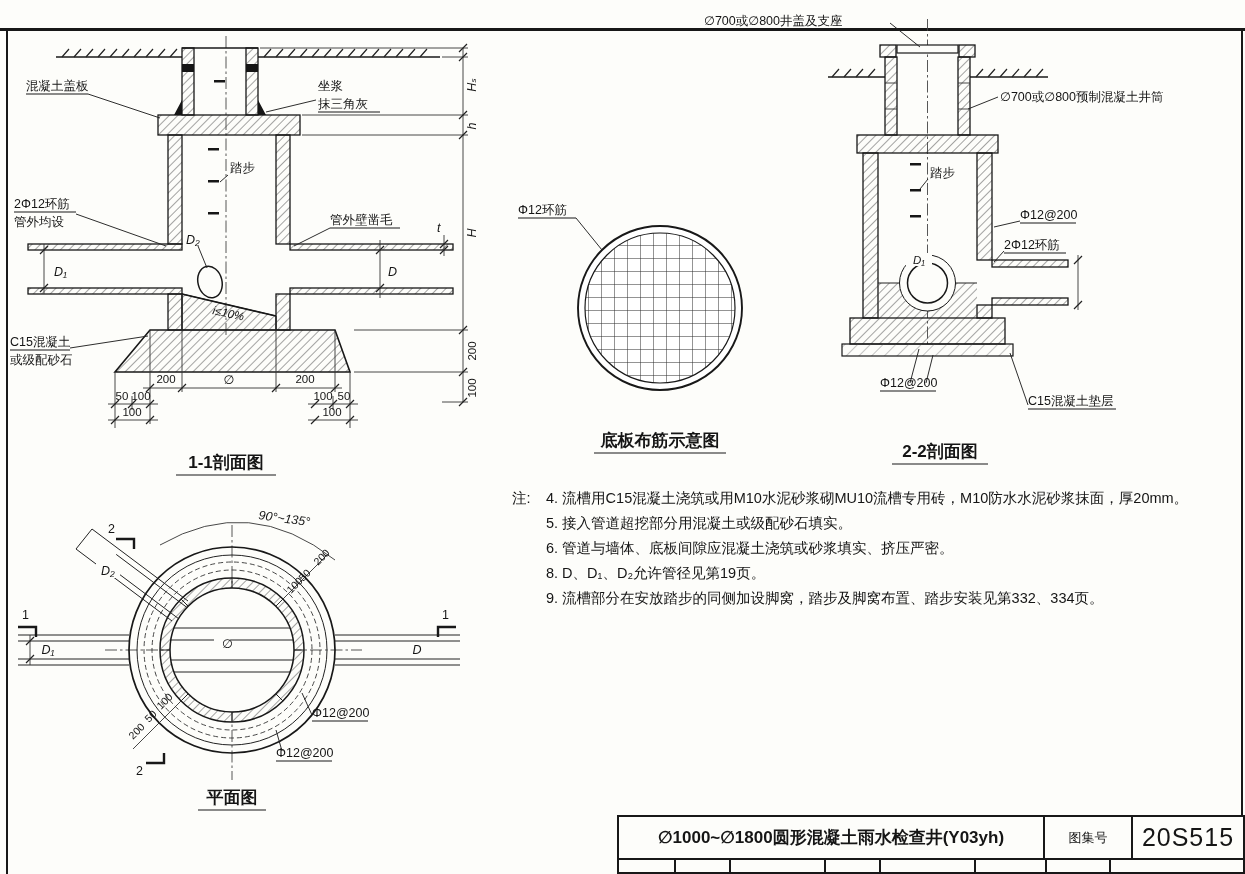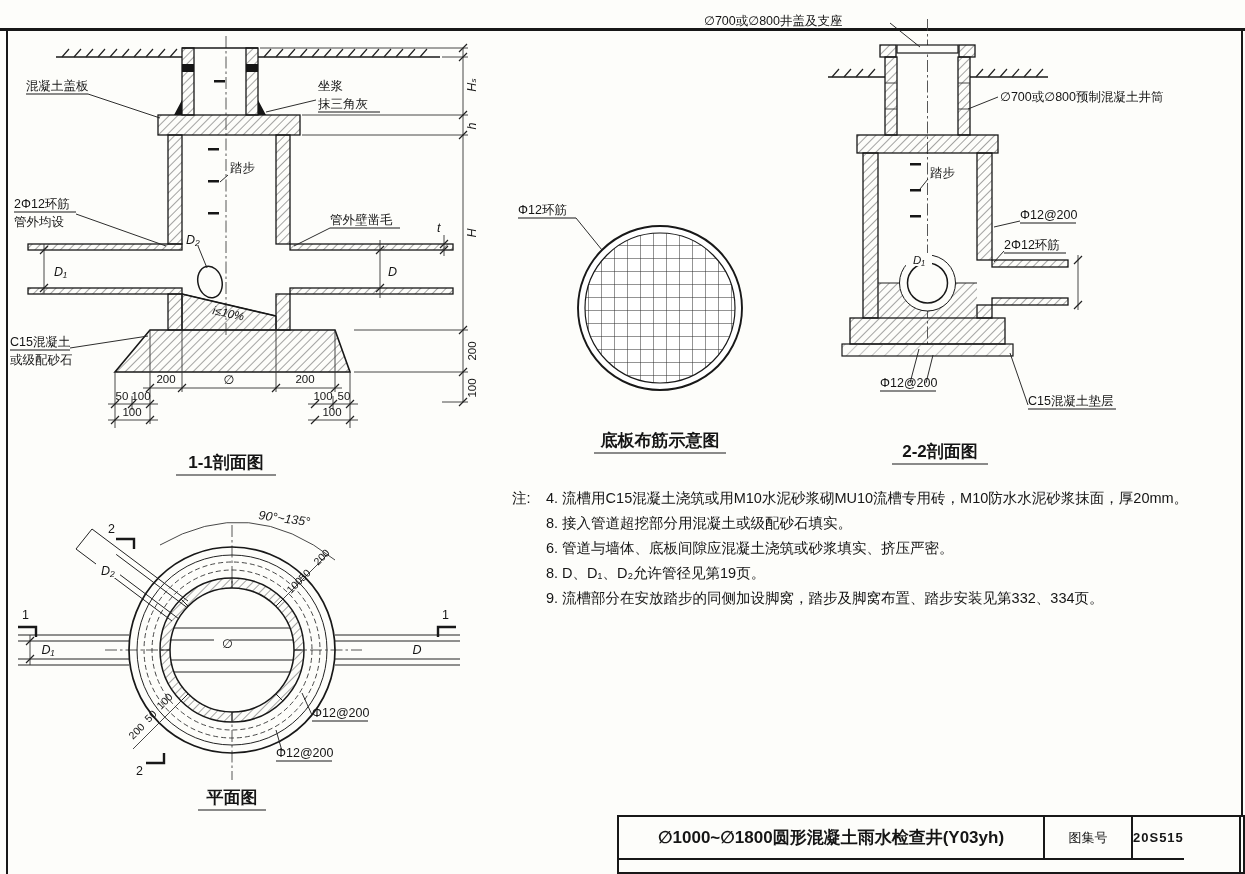--- a/index.html
+++ b/index.html
@@ -21,25 +21,25 @@
 .wall{fill:url(#hatch);stroke:#181818;stroke-width:1.3}
 .lead{stroke:#222;stroke-width:.95;fill:none}
 .ul{stroke:#181818;stroke-width:1.1;fill:none}
 .dash{stroke:#333;stroke-width:.9;stroke-dasharray:5 3;fill:none}
 .thick{stroke:#181818;stroke-width:2.4;fill:none}
 .bgr{fill:#fdfdfa}
 .notes{position:absolute;left:512px;top:486px;width:728px;font-size:14.5px;line-height:25px}
 .notes-head{position:absolute;left:0;top:0}
 .notes-body{padding-left:34px}
 .note-item{padding-left:22px;text-indent:-22px}
-.tblock{position:absolute;left:617px;top:815px;width:628px;height:59px;border:2px solid #181818;display:flex;flex-direction:row;background:#fdfdfa}
+.tblock{position:absolute;left:617px;top:815px;width:628px;height:59px;border:2px solid #181818;display:flex;flex-direction:column;background:#fdfdfa}
 .tb-row1{display:flex;height:43px;border-bottom:2px solid #181818}
 .tb-title{width:426px;border-right:2px solid #181818;display:flex;align-items:center;justify-content:center;font-size:17px;font-weight:bold;white-space:nowrap}
 .tb-atlas-label{width:88px;border-right:2px solid #181818;display:flex;align-items:center;justify-content:center;font-size:13px}
-.tb-atlas-no{flex:1;display:flex;align-items:center;justify-content:center;font-size:13px;font-weight:bold;letter-spacing:1px}
+.tb-atlas-no{flex:1;display:flex;align-items:center;justify-content:center;font-size:25px;font-weight:normal;letter-spacing:1px}
 .tb-row2{flex:1;position:relative}
 .tb-row2 .vd{position:absolute;top:0;bottom:0;width:2px;background:#181818}
 </style>
 </head>
 <body>
 
 <svg width="0" height="0" style="position:absolute">
   <defs>
     <pattern id="hatch" patternUnits="userSpaceOnUse" width="6" height="6" patternTransform="rotate(45)">
       <line x1="0" y1="0" x2="0" y2="6" stroke="#4a4a4a" stroke-width="1"></line>
@@ -304,21 +304,21 @@
   <text class="small" x="123" y="255" transform="rotate(-45 123 255)">200</text>
   <text x="302" y="232">Φ12@200</text>
   <text x="266" y="272">Φ12@200</text>
   <text class="title-t" x="222" y="318" text-anchor="middle">平面图</text>
 </svg>
 
 <div class="notes">
   <span class="notes-head">注:</span>
   <div class="notes-body">
     <div class="note-item">4. 流槽用C15混凝土浇筑或用M10水泥砂浆砌MU10流槽专用砖，M10防水水泥砂浆抹面，厚20mm。</div>
-    <div class="note-item">8. 接入管道超挖部分用混凝土或级配砂石填实。</div>
+    <div class="note-item">5. 接入管道超挖部分用混凝土或级配砂石填实。</div>
     <div class="note-item">6. 管道与墙体、底板间隙应混凝土浇筑或砂浆填实、挤压严密。</div>
     <div class="note-item">8. D、D₁、D₂允许管径见第19页。</div>
     <div class="note-item">9. 流槽部分在安放踏步的同侧加设脚窝，踏步及脚窝布置、踏步安装见第332、334页。</div>
   </div>
 </div>
 
 <div class="tblock">
   <div class="tb-row1">
     <div class="tb-title">∅1000~∅1800圆形混凝土雨水检查井(Y03yh)</div>
     <div class="tb-atlas-label">图集号</div>

